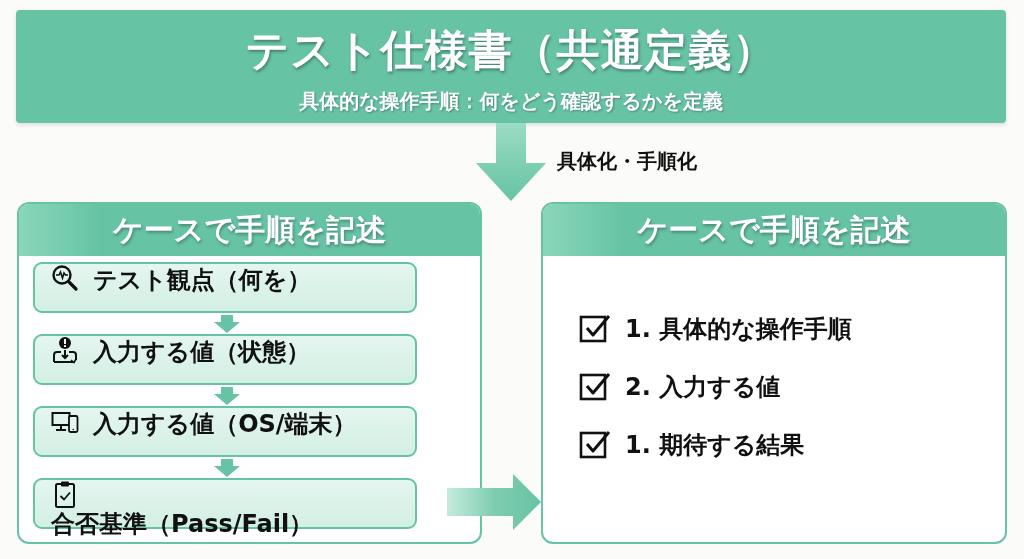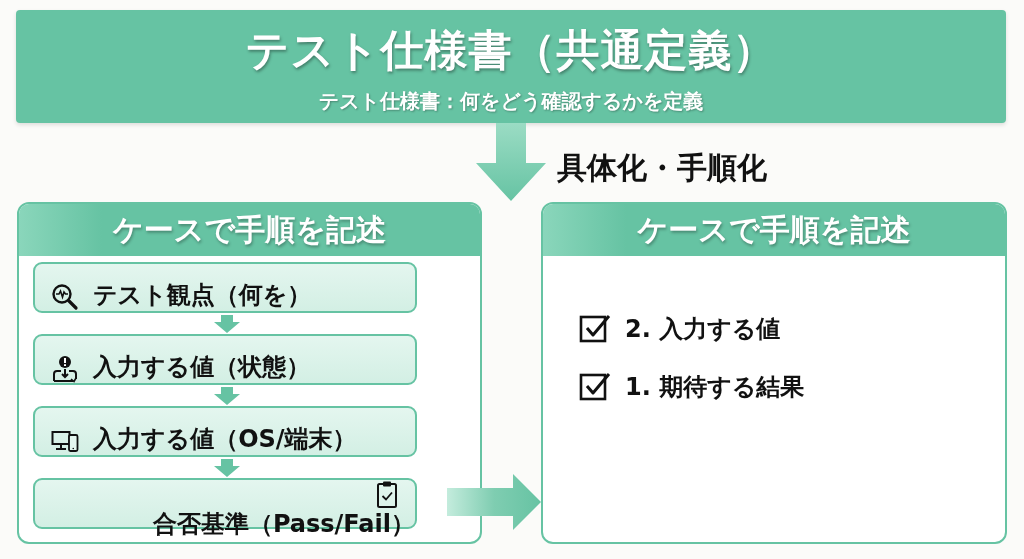--- a/index.html
+++ b/index.html
@@ -19,60 +19,60 @@
   }
   .banner .subtitle {
     position: absolute; left: 0; right: 0; top: 78px;
     font-size: 20px; font-weight: bold;
     text-shadow: 1px 1px 2px rgba(0,0,0,0.3);
   }
 
   .down-arrow { position: absolute; left: 476px; top: 123px; width: 70px; height: 78px; }
   .down-label {
     position: absolute; left: 557px; top: 148px;
-    font-size: 30px; font-weight: bold; color: #111;
+    font-size: 20px; font-weight: bold; color: #111;
   }
 
   .panel {
     position: absolute; top: 202px; height: 342px;
     border: 2.5px solid #66c3a3; border-radius: 12px; background: #fff;
     overflow: hidden;
   }
   .panel-left { left: 17px; width: 465px; }
   .panel-right { left: 541px; width: 466px; }
   .panel-head {
     height: 52px; background: linear-gradient(90deg, #8ad6bb 0%, #66c3a3 18%, #66c3a3 100%);
     color: #fff; font-size: 30px; font-weight: bold; text-align: center; line-height: 52px;
     text-shadow: 1px 2px 3px rgba(0,0,0,0.3);
   }
 
   .step {
     position: absolute; left: 33px; width: 384px; height: 51px;
     background: linear-gradient(180deg, #e4f6ef 0%, #d3efe4 100%);
     border: 2px solid #66c3a3; border-radius: 9px;
-    display: flex; align-items: flex-end; padding-left: 16px;
+    display: flex; align-items: flex-start; padding-left: 16px;
   }
   .step .icon { width: 28px; height: 28px; margin-right: 14px; flex: 0 0 28px; }
   .step .label { font-size: 24px; font-weight: bold; color: #111; white-space: nowrap; }
 
   .step-arrow { position: absolute; left: 214px; width: 26px; height: 18px; }
 
   .side-arrow { position: absolute; left: 447px; top: 474px; width: 94px; height: 56px; }
 
   .check-list { position: absolute; left: 36px; top: 96px; }
   .check-item { display: flex; align-items: center; height: 58px; }
   .check-item .box { width: 32px; height: 32px; margin-right: 14px; }
   .check-item .text { font-size: 24px; font-weight: bold; color: #111; white-space: nowrap; }
 </style>
 </head>
 <body>
 
 <div class="banner">
   <div class="title">テスト仕様書（共通定義）</div>
-  <div class="subtitle">テスト仕様書：何をどう確認するかを定義</div>
+  <div class="subtitle">具体的な操作手順：何をどう確認するかを定義</div>
 </div>
 
 <svg class="down-arrow" viewBox="0 0 70 78">
   <defs>
     <linearGradient id="dg" x1="0" y1="0" x2="0" y2="1">
       <stop offset="0" stop-color="#9bdcc4"></stop>
       <stop offset="1" stop-color="#66c3a3"></stop>
     </linearGradient>
   </defs>
   <polygon points="20,0 50,0 50,40 70,40 35,78 0,40 20,40" fill="url(#dg)"></polygon>
@@ -148,20 +148,27 @@
 </svg>
 
 <div class="panel panel-right">
   <div class="panel-head">ケースで手順を記述</div>
   <div class="check-list">
     <div class="check-item">
       <svg class="box" viewBox="0 0 32 32">
         <rect x="2" y="4" width="24" height="24" fill="none" stroke="#111" stroke-width="2.6"></rect>
         <polyline points="8,15 14,22 30,3" fill="none" stroke="#111" stroke-width="3" stroke-linejoin="round"></polyline>
       </svg>
+      <span class="text">1. 具体的な操作手順</span>
+    </div>
+    <div class="check-item">
+      <svg class="box" viewBox="0 0 32 32">
+        <rect x="2" y="4" width="24" height="24" fill="none" stroke="#111" stroke-width="2.6"></rect>
+        <polyline points="8,15 14,22 30,3" fill="none" stroke="#111" stroke-width="3" stroke-linejoin="round"></polyline>
+      </svg>
       <span class="text">2. 入力する値</span>
     </div>
     <div class="check-item">
       <svg class="box" viewBox="0 0 32 32">
         <rect x="2" y="4" width="24" height="24" fill="none" stroke="#111" stroke-width="2.6"></rect>
         <polyline points="8,15 14,22 30,3" fill="none" stroke="#111" stroke-width="3" stroke-linejoin="round"></polyline>
       </svg>
       <span class="text">1. 期待する結果</span>
     </div>
   </div>

